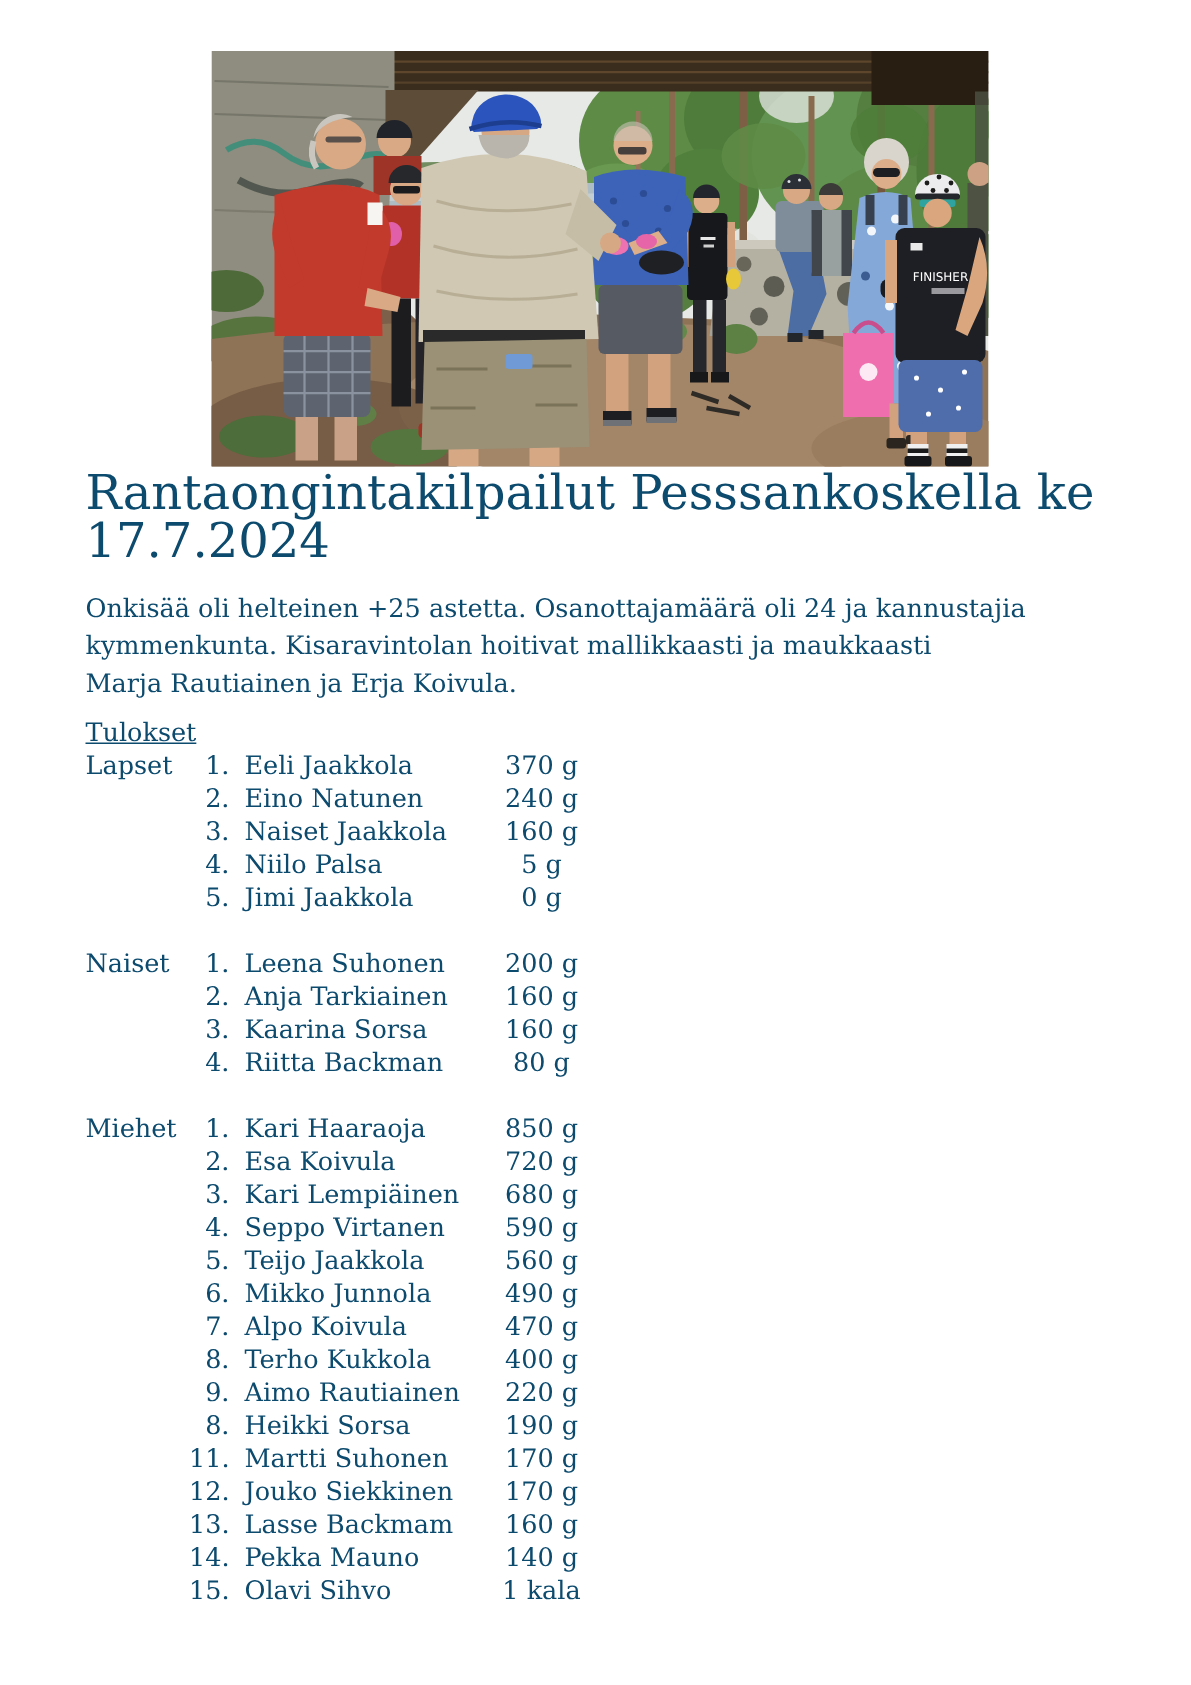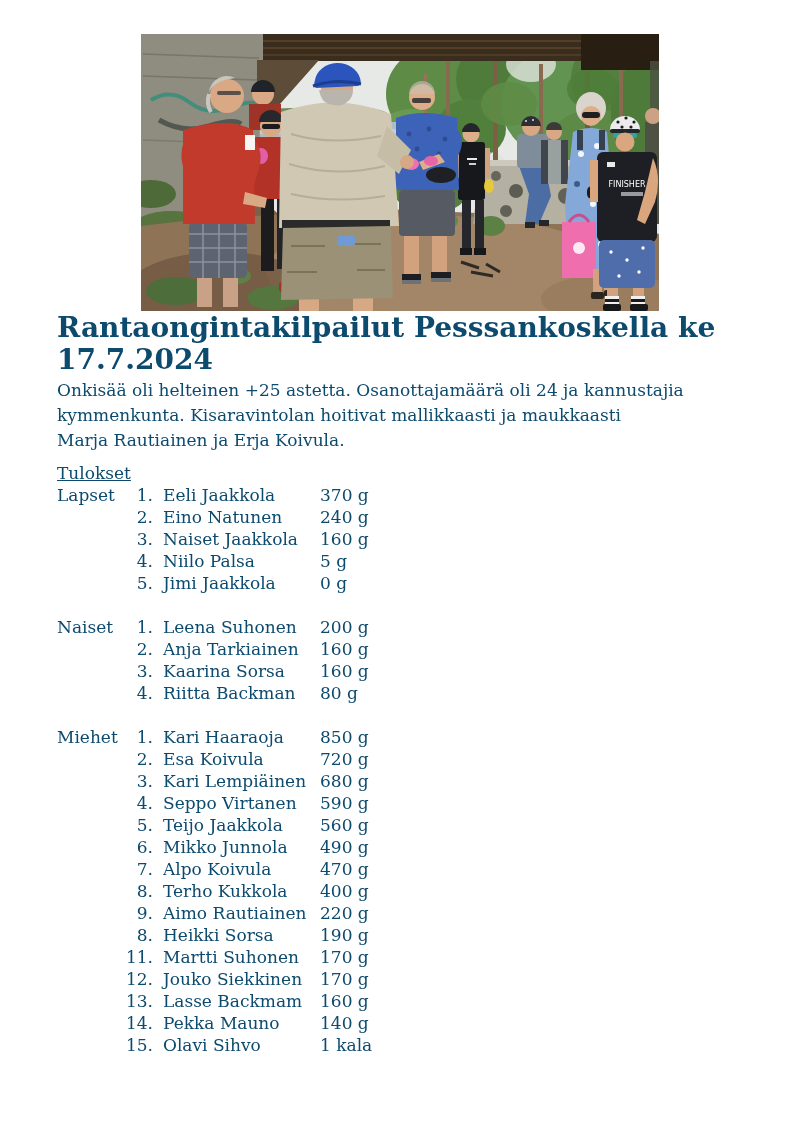--- a/index.html
+++ b/index.html
@@ -3,31 +3,31 @@
 <meta charset="utf-8">
 <style>
   html,body { margin:0; padding:0; background:#ffffff; }
   .page {
     position:relative; width:794px; height:1123px; background:#ffffff;
     font-family:"DejaVu Serif", serif; color:#0c4a6e; overflow:hidden;
   }
   .photo-wrap { position:absolute; left:141px; top:34px; width:518px; height:277px; }
   .photo-wrap svg { display:block; width:518px; height:277px; }
   .content { position:absolute; left:57px; top:312px; width:710px; }
-  .title { font-size:28px; line-height:32px; font-weight:bold; margin:0 0 2px 0; }
+  .title { font-size:32px; line-height:32px; font-weight:normal; margin:0 0 18px 0; }
   .intro { font-size:17px; line-height:25px; }
   .results { margin-top:9px; font-size:17px; line-height:22px; }
   .heading { font-size:17px; line-height:22px;text-decoration:underline; }
   .sec { margin-top:0; }
   .sec + .sec { margin-top:22px; }
   .rrow { display:grid; grid-template-columns:58px 42px 163px 82px; width:345px; }
   .cat  { text-align:left; }
   .rank { text-align:right; padding-right:4px; }
   .nm   { padding-left:6px; white-space:nowrap; }
-  .wt   { text-align:left; white-space:nowrap; }
+  .wt   { text-align:center; white-space:nowrap; }
   .closing { margin-top:25px; padding-left:43px; font-size:17px; line-height:24px; }
 </style>
 </head>
 <body>
 
 <div class="page">
 
   <div class="photo-wrap">
     <svg viewBox="0 0 518 277" preserveAspectRatio="none">
 

